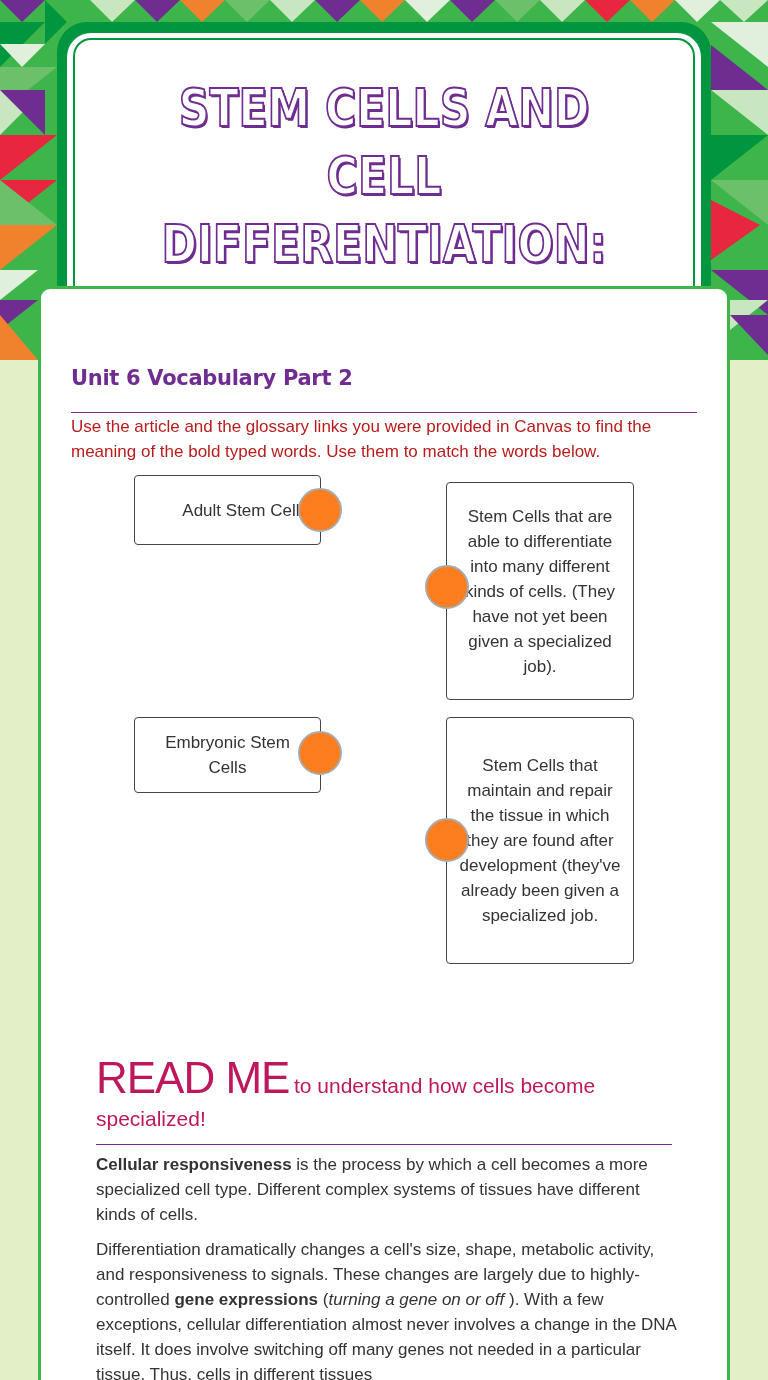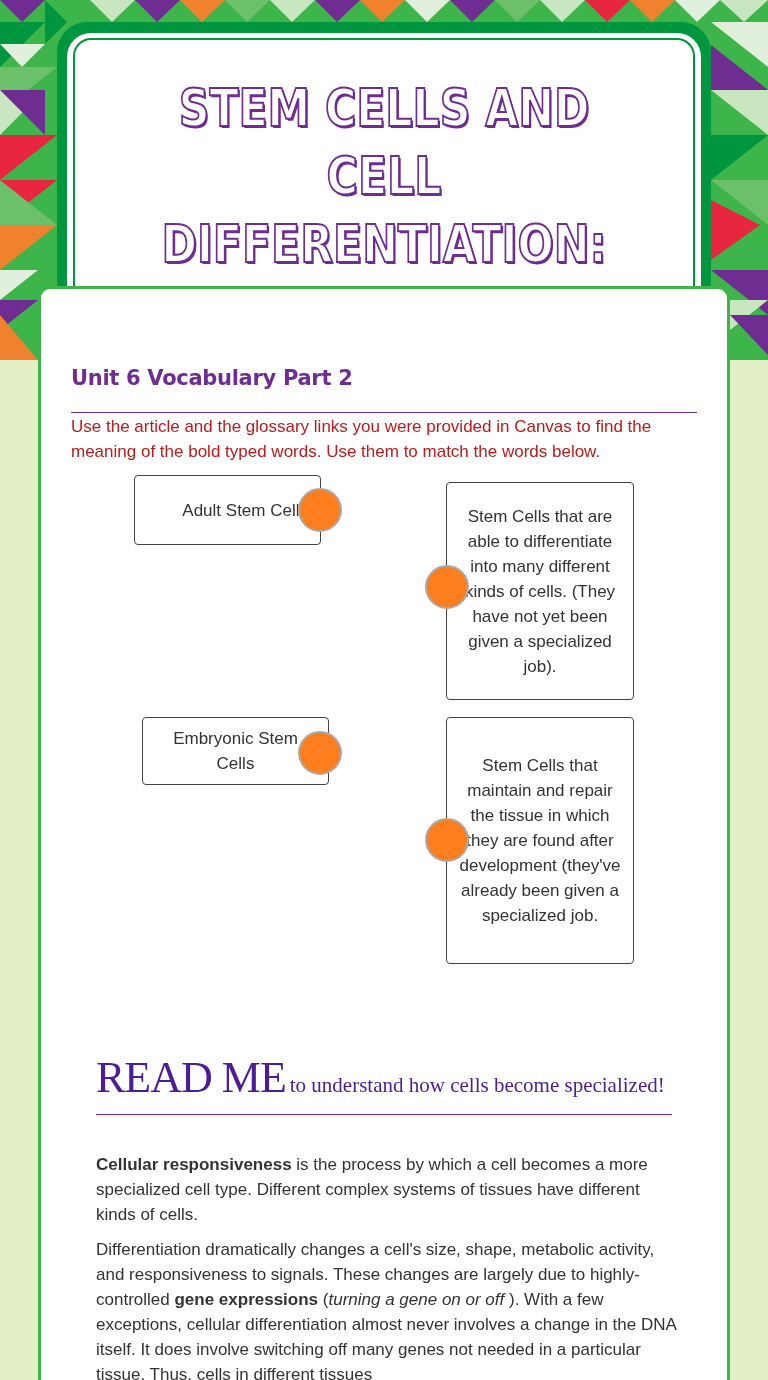--- a/index.html
+++ b/index.html
@@ -64,22 +64,22 @@
     display: flex; align-items: center; justify-content: flex-end;
     padding: 8px 12px;
   }
   .dot {
     position: absolute; width: 44px; height: 44px; border-radius: 50%;
     background: #fd7e1e; border: 2px solid #aaa;
     cursor: pointer;
   }
   .readme {
     position: absolute; left: 96px; top: 1052px; width: 576px;
-    color: #4c1d95;
-    font-family: Liberation Serif, serif;
+    color: #be185d;
+    font-family: Liberation Sans, sans-serif;
     border-bottom: 1px solid #6f2c91; padding-bottom: 10px;
   }
   .readme .big { font-size: 44px; line-height: 52px; letter-spacing: -1px; }
   .readme .small { font-size: 21px; line-height: 30px; }
   .para {
     position: absolute; left: 96px; width: 580px;
     font-size: 17px; line-height: 25px; color: #333;
   }
   .para b { color: #333; }
 </style>
@@ -148,21 +148,21 @@
 <div class="match-box" style="left:134px; top:475px; width:187px; height:70px;">
   <span>Adult Stem Cells</span>
 </div>
 <div class="dot" style="left:298px; top:488px;"></div>
 
 <div class="match-box" style="left:446px; top:458px; width:188px; height:218px;margin-top:24px;">
   <span>Stem Cells that are able to differentiate into many different kinds of cells. (They have not yet been given a specialized job).</span>
 </div>
 <div class="dot" style="left:425px; top:565px;"></div>
 
-<div class="match-box" style="left:134px; top:717px; width:187px; height:68px;margin-left:8px;">
+<div class="match-box" style="left:134px; top:717px; width:187px; height:76px;">
   <span>Embryonic Stem Cells</span>
 </div>
 <div class="dot" style="left:298px; top:731px;"></div>
 
 <div class="match-box" style="left:446px; top:717px; width:188px; height:247px;">
   <span>Stem Cells that maintain and repair the tissue in which they are found after development (they've already been given a specialized job.</span>
 </div>
 <div class="dot" style="left:425px; top:818px;"></div>
 
 <div class="readme">

